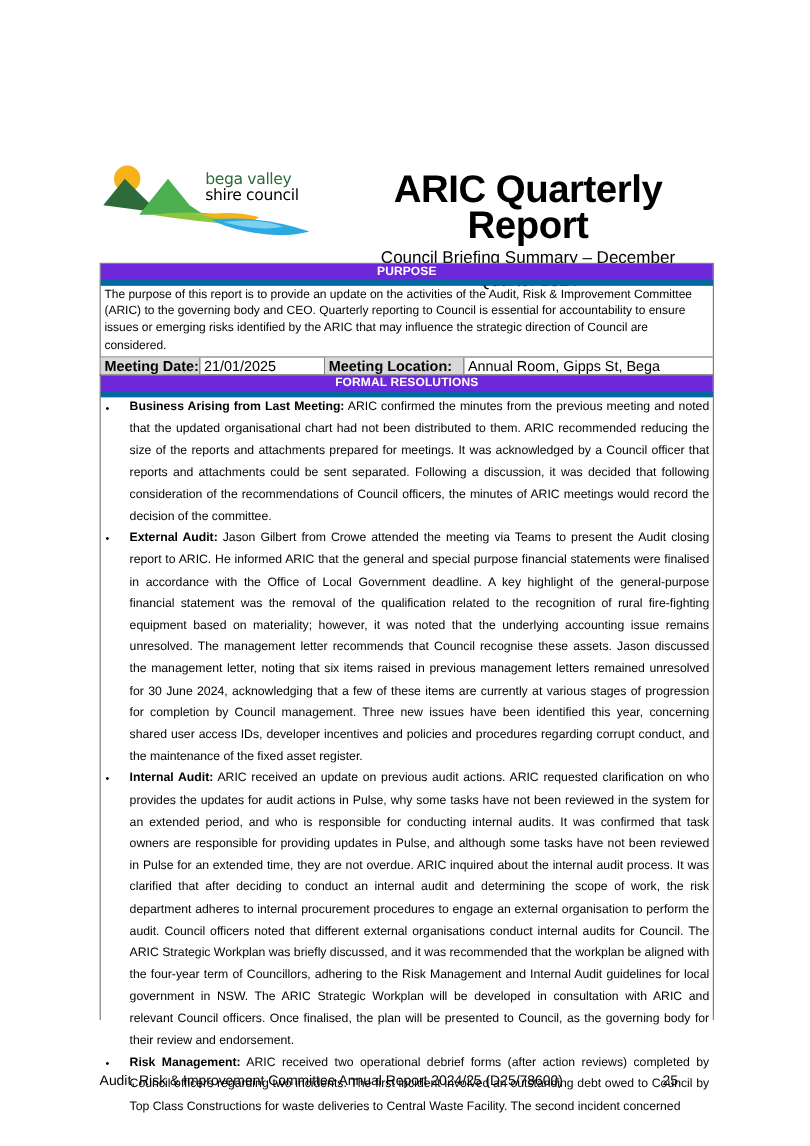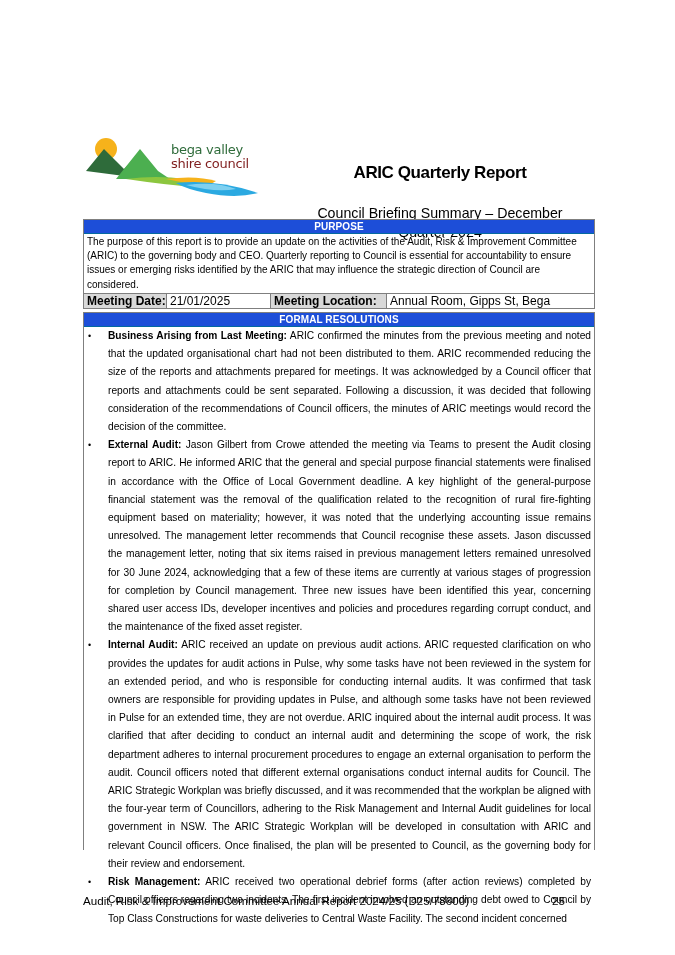--- a/index.html
+++ b/index.html
@@ -4,32 +4,32 @@
   <style>
     html, body { margin: 0; padding: 0; background: #ffffff; }
     body { width: 675px; height: 955px; position: relative; overflow: hidden;
       font-family: "Liberation Sans", "DejaVu Sans", sans-serif; color: #000; }
 
     .logo { position: absolute; left: 86px; top: 135px; width: 180px; height: 66px; }
     .logo svg { display: block; }
     .logo-text { position: absolute; left: 75px; top: 8px; line-height: 14px;
       font-family: "DejaVu Sans", sans-serif; font-size: 13px; letter-spacing: -0.3px; margin-left: 10px; }
     .logo-text .l1 { color: #2e6b3a; display: block; }
-    .logo-text .l2 { color: #7f1d1d; display: block; }
+    .logo-text .l2 { color: #000000; display: block; }
 
     .title-block { position: absolute; left: 300px; top: 142px; width: 280px; text-align: center; }
-    .title { font-family: "Liberation Sans", sans-serif; font-weight: bold; font-size: 17px;
-      letter-spacing: -0.4px; line-height: 30px; margin: 16px; }
+    .title { font-family: "Liberation Sans", sans-serif; font-weight: bold; font-size: 32px;
+      letter-spacing: -0.4px; line-height: 30px; margin: 0; }
     .subtitle { font-family: "Liberation Sans", sans-serif; font-size: 14.2px; line-height: 19px;
       margin-top: 4px; }
 
     .box { position: absolute; left: 83px; width: 512px; border: 1px solid #7f7f7f; box-sizing: border-box; }
     .purpose-box { top: 219px; }
-    .bar { background: #1d4ed8; color: #fff; font-weight: bold; font-size: 10px; text-align: center;
-      height: 13px; line-height: 13px; border-bottom: 1px solid #0369a1; letter-spacing: 0.1px; }
+    .bar { background: #6d28d9; color: #fff; font-weight: bold; font-size: 10px; text-align: center;
+      height: 13px; line-height: 13px; border-bottom: 5px solid #0369a1; letter-spacing: 0.1px; }
     .purpose-text { font-size: 10px; line-height: 14.2px; padding: 1px 3px 1px 3px; }
     .meeting-row { display: flex; border-top: 1px solid #7f7f7f; height: 14px; font-size: 12px; line-height: 14px; align-items: flex-end; }
     .meeting-row > div { padding: 0 3px; box-sizing: border-box; white-space: nowrap; }
     .mr-label { background: #d9d9d9; font-weight: bold; }
     .mr-sep { border-right: 1px solid #7f7f7f; }
 
     .resolutions-box { top: 312px; height: 538px; border-bottom: none; }
     .res-list { list-style: none; margin: 0; padding: 0; }
     .res-item { position: relative; padding: 0 3px 0 24px; font-size: 10.2px; line-height: 18.2px;
       text-align: justify; }

